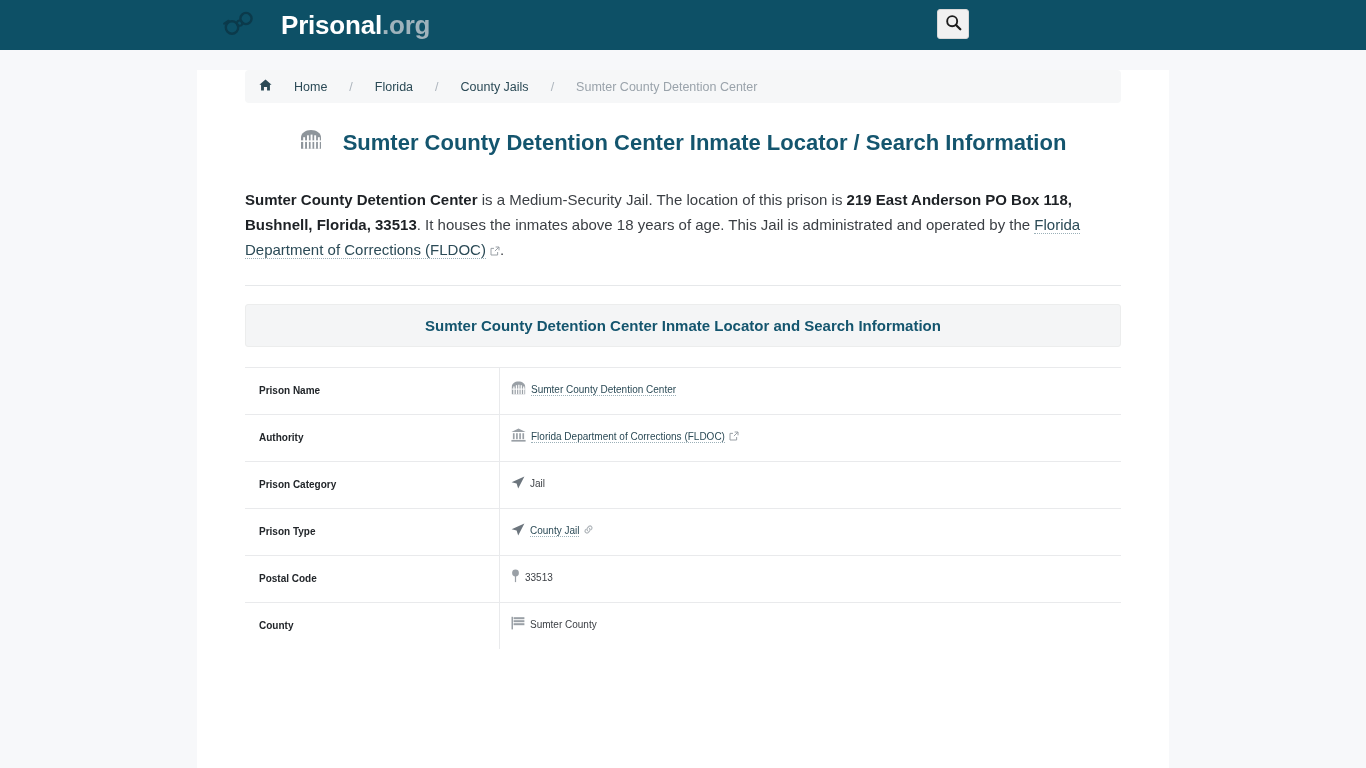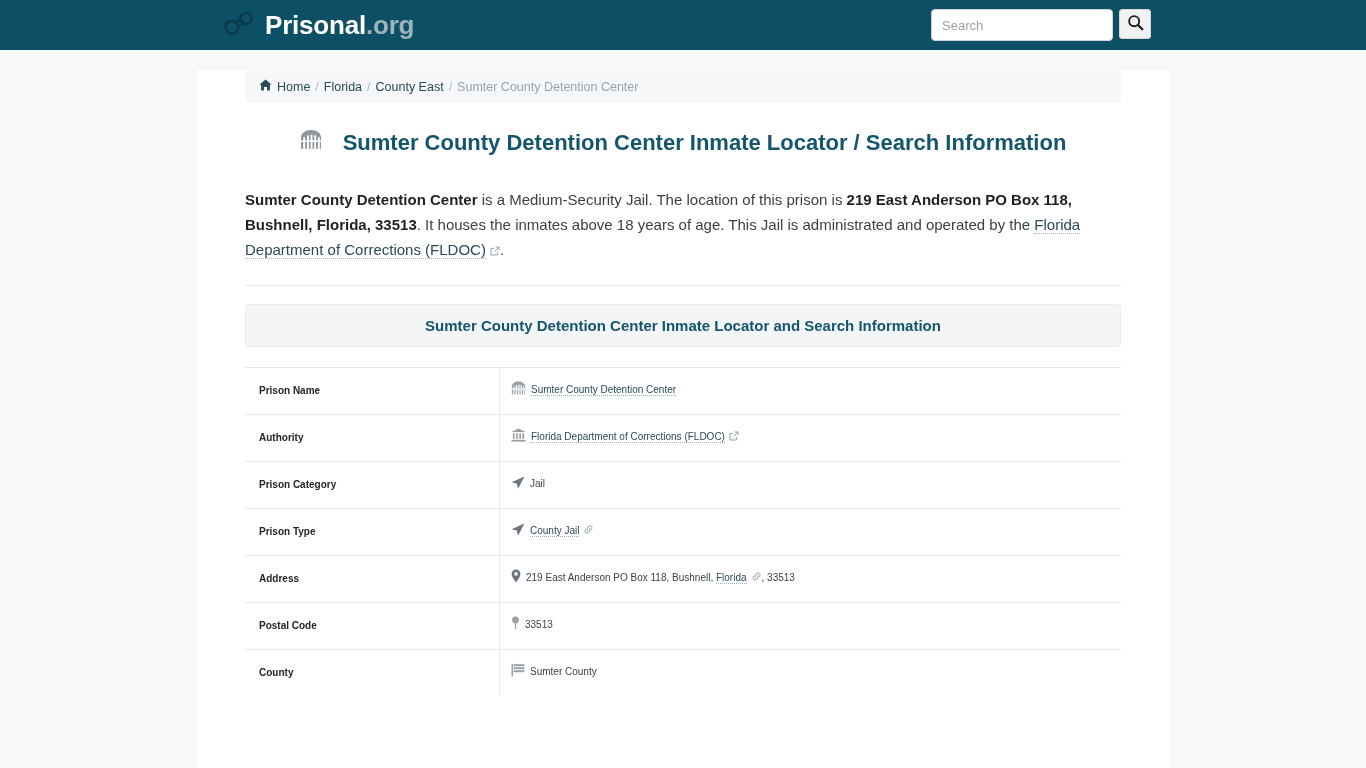--- a/index.html
+++ b/index.html
@@ -24,21 +24,21 @@
     align-items: center;
     position: relative;
   }
   .brand {
     position: absolute;
     left: 221px;
     top: 0;
     height: 50px;
     display: flex;
     align-items: center;
-    gap: 10px;
+    gap: 26px;
     text-decoration: none;
   }
   .cuffs-icon { display: block; }
   .brand-text {
     font-size: 26px;
     font-weight: 700;
     letter-spacing: -0.2px;
     line-height: 1;
   }
   .brand-name { color: #ffffff; }
@@ -92,21 +92,21 @@
   .breadcrumb {
     margin-top: 20px;
     background: #f6f7f8;
     border-radius: 4px;
     padding: 9px 14px;
     font-size: 12.5px;
     color: #6c757d;
     display: flex;
     align-items: center;
     flex-wrap: wrap;
-    gap: 0;
+    gap: 17px;
   }
   .breadcrumb a {
     color: #2b4a56;
     text-decoration: none;
   }
   .crumb-sep { color: #adb5bd; margin: 0 5px; }
   .crumb-current { color: #9aa3ab; }
   .home-icon { margin-right: 5px; vertical-align: -2px; }
 
   h1.page-title {
@@ -201,21 +201,20 @@
         <circle cx="11" cy="17.5" r="6.2" stroke="#0b3a4b" stroke-width="2.4"></circle>
         <circle cx="25" cy="8.5" r="5.6" stroke="#0b3a4b" stroke-width="2.4"></circle>
         <circle cx="18.6" cy="13.2" r="2.6" stroke="#0b3a4b" stroke-width="2"></circle>
         <path d="M3.2 13.6 L7.6 10.8" stroke="#0b3a4b" stroke-width="2.2" stroke-linecap="round"></path>
       </svg>
     </span>
     <span class="brand-text"><span class="brand-name">Prisonal</span><span class="brand-tld">.org</span></span>
   </a>
 
   <div class="search-wrap">
-    <input class="search-input" type="text" placeholder="Search" style="">
     <button class="search-btn">
       <span>
         <svg width="17" height="17" viewBox="0 0 18 18" fill="none">
           <circle cx="7.6" cy="7.6" r="5.3" stroke="#1d1d1d" stroke-width="2"></circle>
           <path d="M11.6 11.6 L16.2 16.2" stroke="#1d1d1d" stroke-width="2.4" stroke-linecap="round"></path>
         </svg>
       </span>
     </button>
   </div>
 </div>
@@ -225,21 +224,21 @@
   <nav class="breadcrumb">
     <span class="home-icon">
       <svg width="13" height="12" viewBox="0 0 14 13" fill="#2b4a56">
         <path d="M7 0.6 L0.4 6.2 H2.2 V12.4 H5.3 V8.6 H8.7 V12.4 H11.8 V6.2 H13.6 Z"></path>
       </svg>
     </span>
     <a href="#">Home</a>
     <span class="crumb-sep">/</span>
     <a href="#">Florida</a>
     <span class="crumb-sep">/</span>
-    <a href="#">County East</a>
+    <a href="#">County Jails</a>
     <span class="crumb-sep">/</span>
     <span class="crumb-current">Sumter County Detention Center</span>
   </nav>
 
   <h1 class="page-title">
     <span>
       <svg width="22" height="21" viewBox="0 0 22 21" fill="#8e959b">
         <path d="M1 19.8 V8.6 C1 4 5.4 0.9 11 0.9 C16.6 0.9 21 4 21 8.6 V19.8 Z" fill="#8e959b"></path>
         <rect x="3.2" y="8.2" width="1.9" height="11.6" fill="#ffffff"></rect>
         <rect x="7" y="6.3" width="1.9" height="13.5" fill="#ffffff"></rect>
@@ -320,33 +319,20 @@
             <svg width="14" height="13" viewBox="0 0 14 13" fill="#6c757d">
               <path d="M13.4 0.6 L0.6 6.2 L5.6 7.6 L7.2 12.4 Z"></path>
             </svg>
           </span><a class="val-link" href="#">County Jail</a><span class="ico-after"><svg width="11" height="11" viewBox="0 0 12 12" fill="none" stroke="#b0b6bb" stroke-width="1.3" stroke-linecap="round">
                 <path d="M4.9 7.1 A2.1 2.1 0 0 1 4.9 4.2 L6.6 2.5 A2.1 2.1 0 0 1 9.5 5.4 L8.7 6.2"></path>
                 <path d="M7.1 4.9 A2.1 2.1 0 0 1 7.1 7.8 L5.4 9.5 A2.1 2.1 0 0 1 2.5 6.6 L3.3 5.8"></path>
               </svg></span>
         </td>
       </tr>
 
-      <tr>
-        <td class="key">Address</td>
-        <td class="val">
-          <span class="ico">
-            <svg width="10" height="14" viewBox="0 0 10 14" fill="#6c757d">
-              <path d="M5 0.6 C2.5 0.6 0.6 2.5 0.6 5 C0.6 8.2 5 13.4 5 13.4 C5 13.4 9.4 8.2 9.4 5 C9.4 2.5 7.5 0.6 5 0.6 Z M5 6.7 A1.8 1.8 0 1 1 5 3.1 A1.8 1.8 0 0 1 5 6.7 Z"></path>
-            </svg>
-          </span><span>219 East Anderson PO Box 118, Bushnell, </span><a class="val-link" href="#">Florida</a><span class="ico-after"><svg width="11" height="11" viewBox="0 0 12 12" fill="none" stroke="#b0b6bb" stroke-width="1.3" stroke-linecap="round">
-                <path d="M4.9 7.1 A2.1 2.1 0 0 1 4.9 4.2 L6.6 2.5 A2.1 2.1 0 0 1 9.5 5.4 L8.7 6.2"></path>
-                <path d="M7.1 4.9 A2.1 2.1 0 0 1 7.1 7.8 L5.4 9.5 A2.1 2.1 0 0 1 2.5 6.6 L3.3 5.8"></path>
-              </svg></span><span>, 33513</span>
-        </td>
-      </tr>
 
 
       <tr>
         <td class="key">Postal Code</td>
         <td class="val">
           <span class="ico">
             <svg width="9" height="14" viewBox="0 0 9 14" fill="#9aa0a6">
               <circle cx="4.5" cy="4" r="3.4"></circle>
               <rect x="3.9" y="6.5" width="1.2" height="6.6"></rect>
             </svg>

